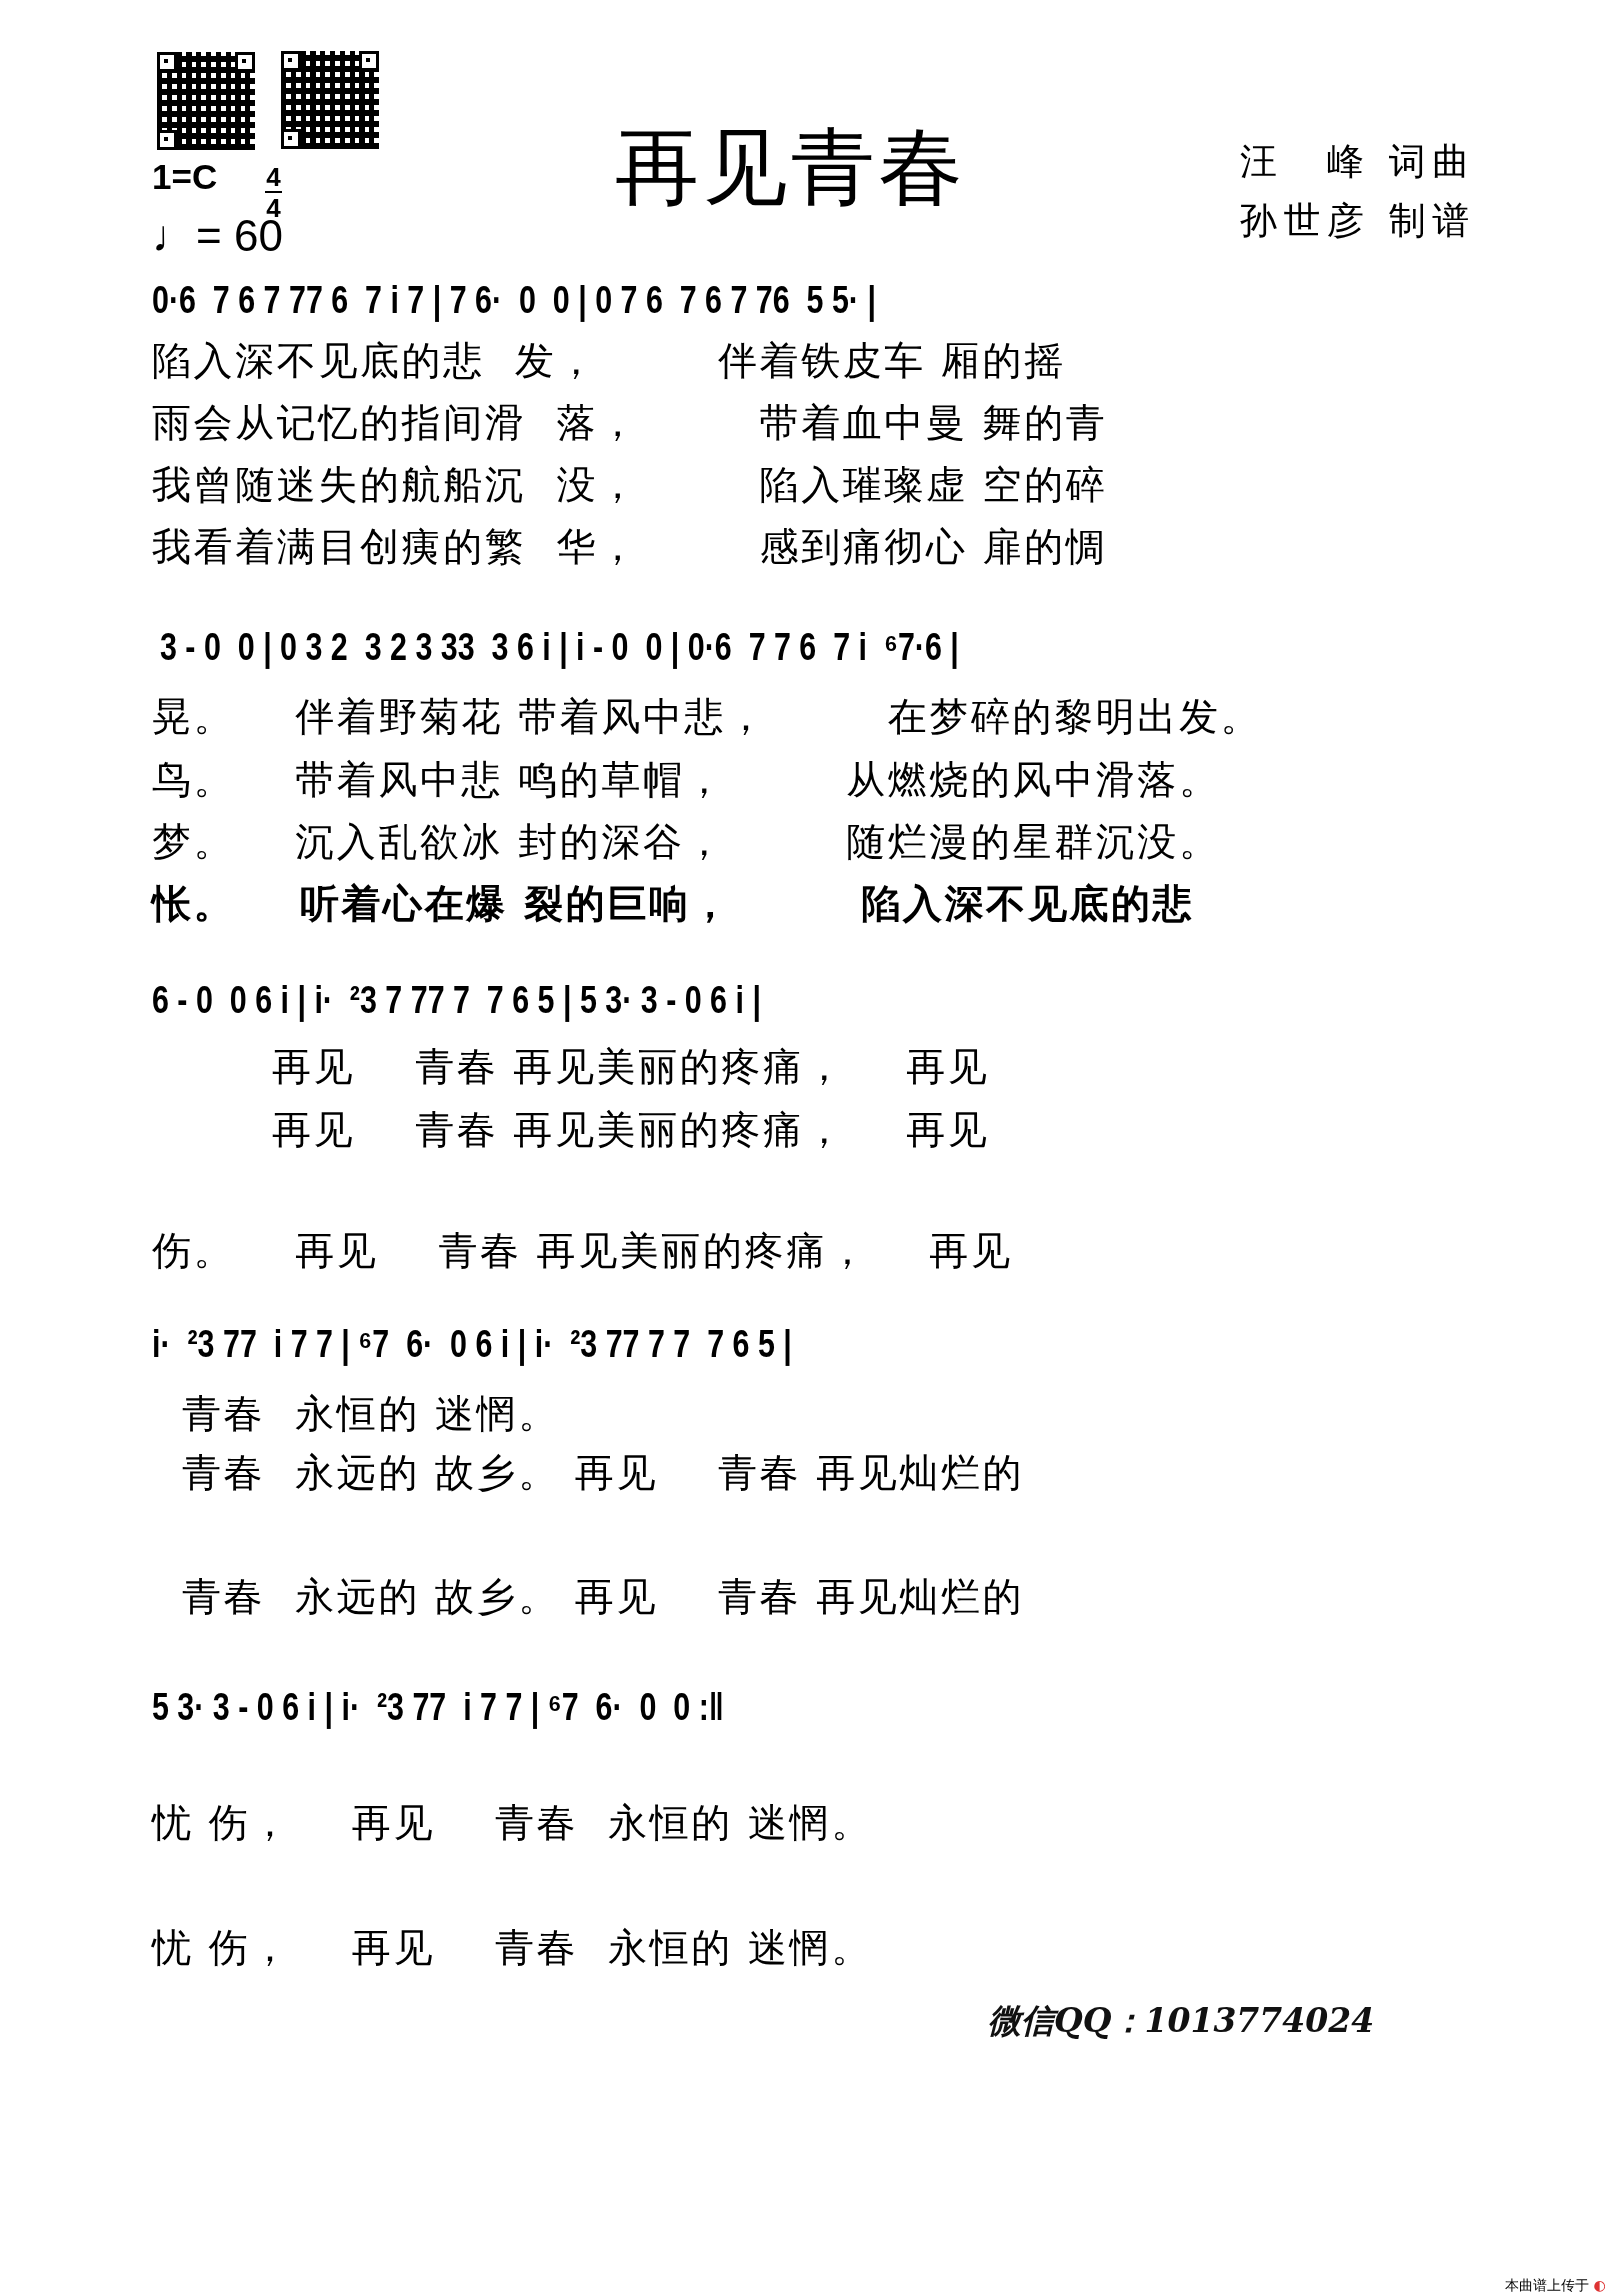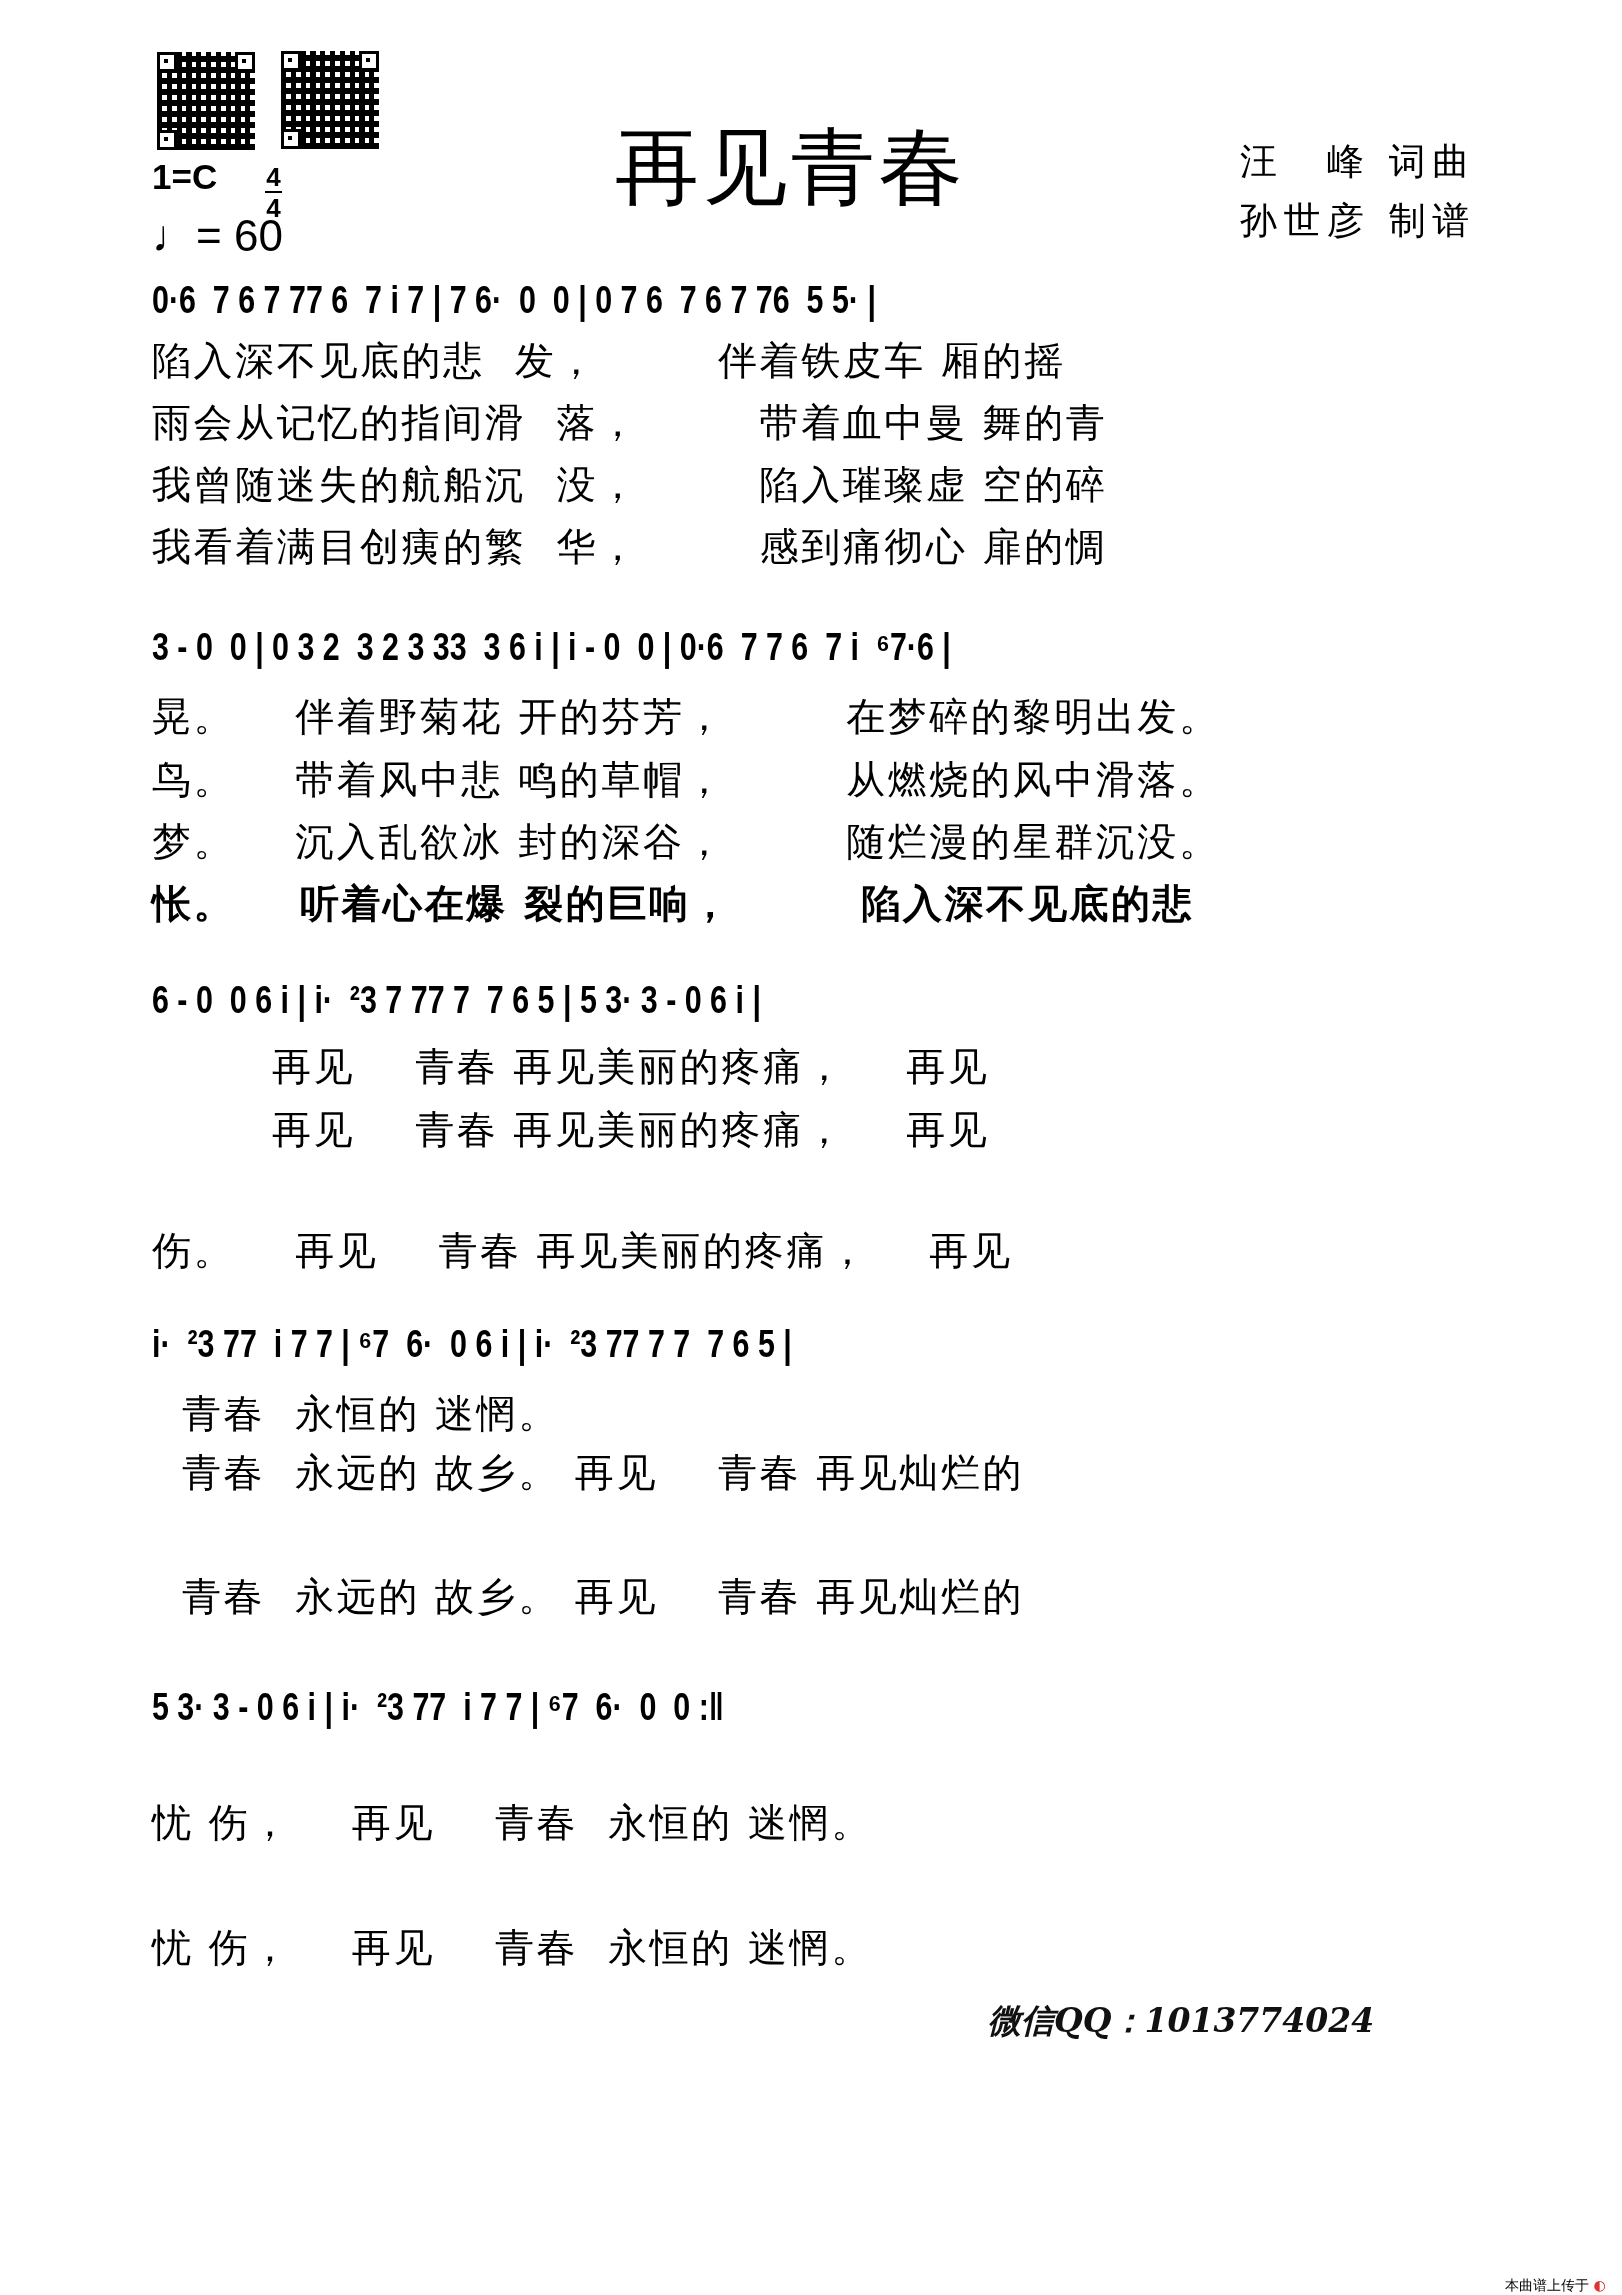--- a/index.html
+++ b/index.html
@@ -52,24 +52,24 @@
 <div class="abs tempo">♩= 60</div>
 
 <div class="staff" style="top:265px;">
   <div class="row">0·6  7 6 7 77 6  7 i 7 | 7 6·  0  0 | 0 7 6  7 6 7 76  5 5· |</div>
 </div>
 <div class="lyric" style="top:334px;">陷入深不见底的悲  发，        伴着铁皮车 厢的摇</div>
 <div class="lyric" style="top:396px;">雨会从记忆的指间滑  落，        带着血中曼 舞的青</div>
 <div class="lyric" style="top:458px;">我曾随迷失的航船沉  没，        陷入璀璨虚 空的碎</div>
 <div class="lyric" style="top:520px;">我看着满目创痍的繁  华，        感到痛彻心 扉的惆</div>
 
-<div class="staff" style="top:612px;">
+<div class="staff" style="top:612px;margin-left:8px;">
   <div class="row">3 - 0  0 | 0 3 2  3 2 3 33  3 6 i | i - 0  0 | 0·6  7 7 6  7 i  ⁶7·6 |</div>
 </div>
-<div class="lyric" style="top:690px;">晃。    伴着野菊花 开的芬芳，        在梦碎的黎明出发。</div>
+<div class="lyric" style="top:690px;">晃。    伴着野菊花 带着风中悲，        在梦碎的黎明出发。</div>
 <div class="lyric" style="top:753px;">鸟。    带着风中悲 鸣的草帽，        从燃烧的风中滑落。</div>
 <div class="lyric" style="top:815px;">梦。    沉入乱欲冰 封的深谷，        随烂漫的星群沉没。</div>
 <div class="lyric" style="top:877px;font-weight:bold;">怅。    听着心在爆 裂的巨响，        陷入深不见底的悲</div>
 
 <div class="staff" style="top:965px;">
   <div class="row">6 - 0  0 6 i | i·  ²3 7 77 7  7 6 5 | 5 3· 3 - 0 6 i |</div>
 </div>
 <div class="lyric" style="top:1040px;">        再见    青春 再见美丽的疼痛，    再见</div>
 <div class="lyric" style="top:1103px;">        再见    青春 再见美丽的疼痛，    再见</div>
 <div class="lyric" style="top:1165px;"></div>

